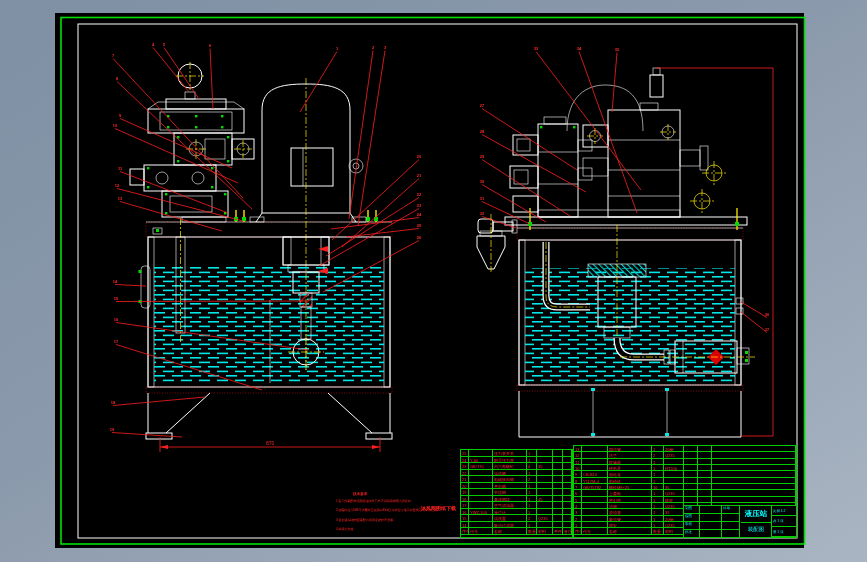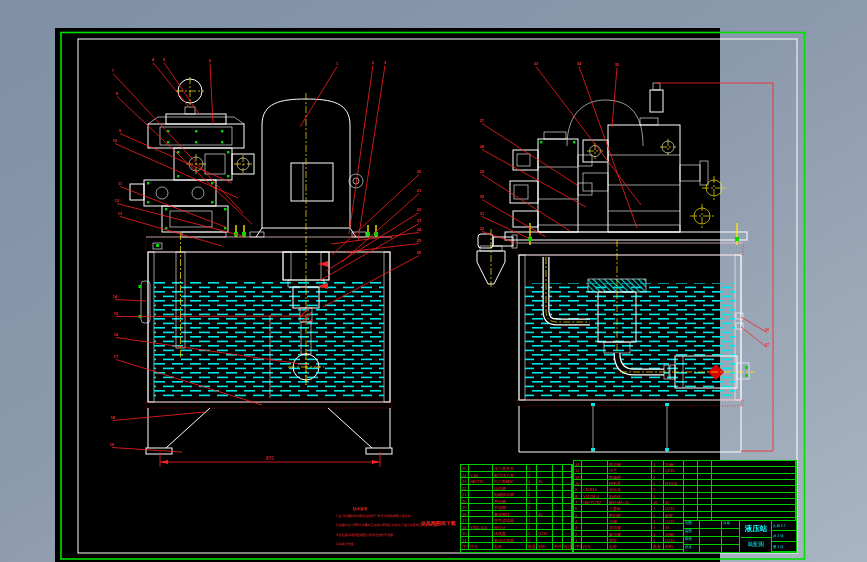--- a/index.html
+++ b/index.html
@@ -2,21 +2,21 @@
 <html><head>
 <meta charset="utf-8">
 <style>
   html,body{margin:0;padding:0;}
   body{
     width:867px;height:562px;overflow:hidden;position:relative;
     background:linear-gradient(150deg,#7f90a4 0%,#8b99ac 45%,#a9b5c2 100%);
     font-family:"Liberation Sans",sans-serif;
   }
   .canvas{
-    position:absolute;left:55px;top:28px;width:665px;height:535px;
+    position:absolute;left:55px;top:13px;width:749px;height:535px;
     background:#000;
   }
   .canvas svg{position:absolute;left:0;top:0;}
   
   .notes{position:absolute;left:281px;top:478px;color:#ff2222;width:180px;}
   .notes .nt{font-size:3.6px;font-weight:bold;margin-left:17px;line-height:6px;white-space:nowrap;}
   .notes .nl{font-size:3.2px;line-height:9.4px;letter-spacing:-.2px;white-space:nowrap;}
   .watermark{position:absolute;left:366px;top:492px;color:#ff2222;font-size:5px;font-weight:bold;white-space:nowrap;}
   
   .bom{position:absolute;display:grid;border:1px solid #00cc00;box-sizing:border-box;background:#000;}

